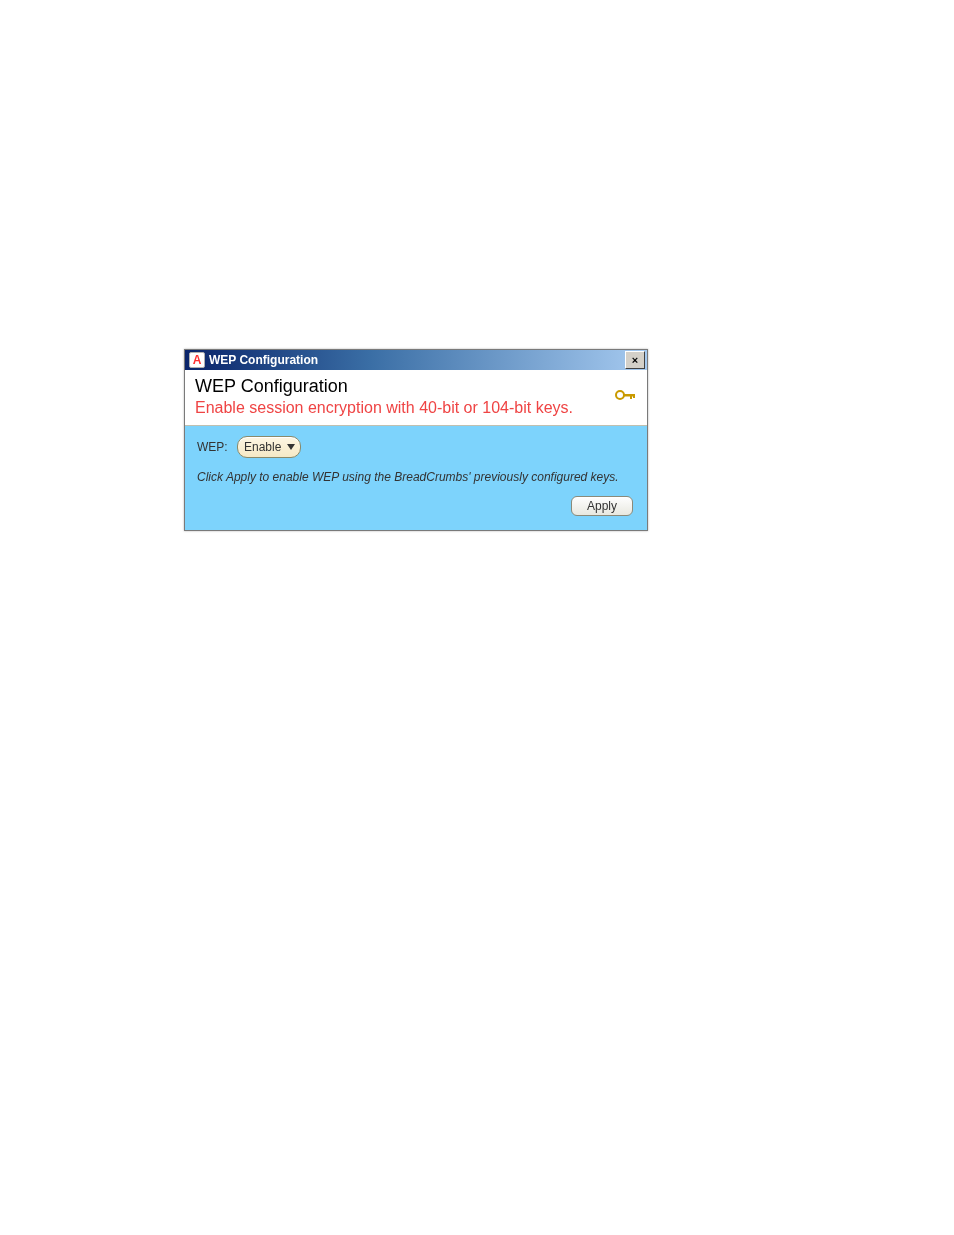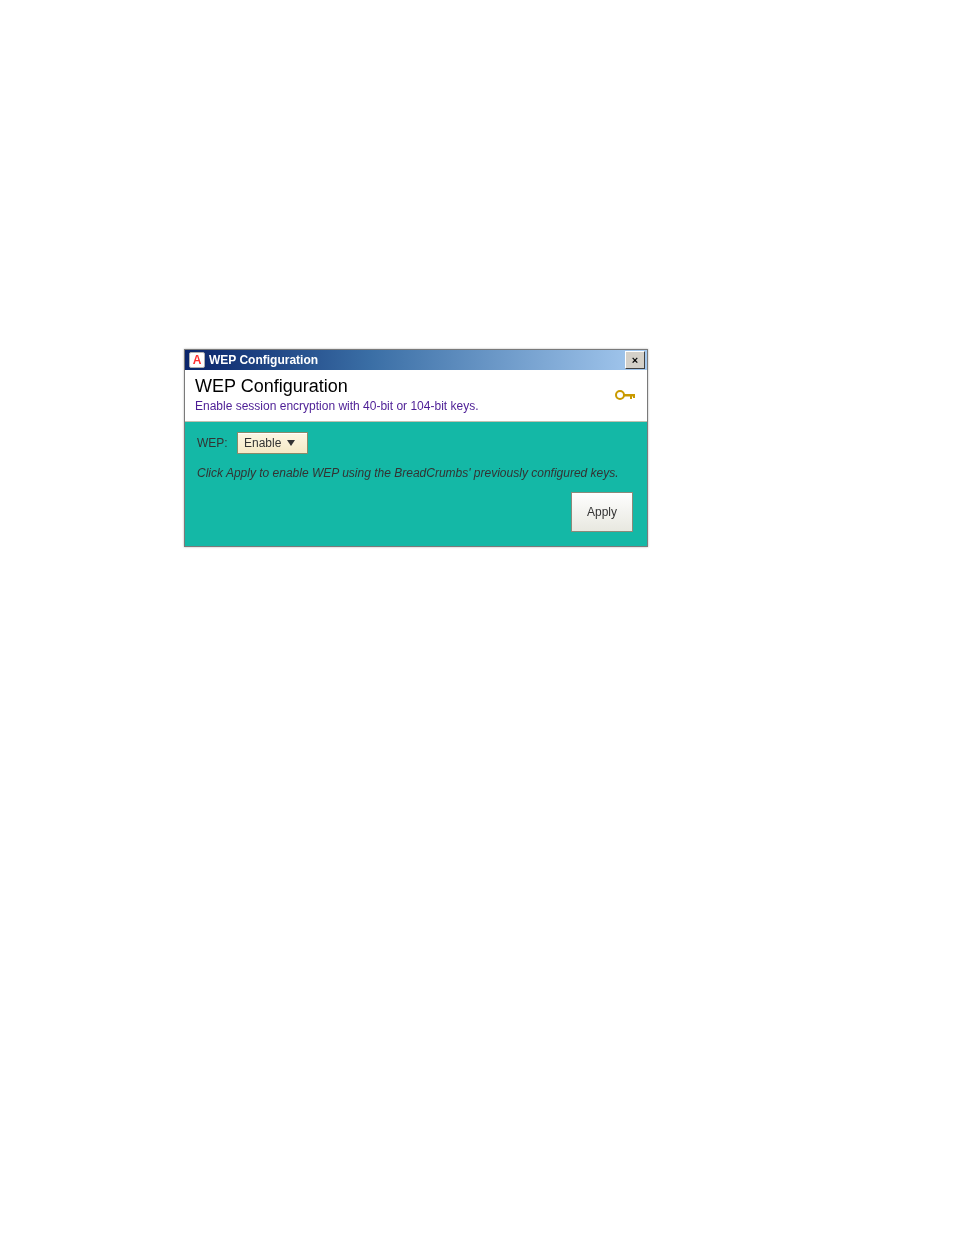--- a/index.html
+++ b/index.html
@@ -73,49 +73,49 @@
     position: relative;
   }
   .header-title {
     font-size: 18px;
     font-weight: normal;
     color: #000;
     margin: 0 0 2px 0;
     font-family: "Segoe UI", Tahoma, sans-serif;
   }
   .header-sub {
-    font-size: 12px;
-    color: #4c1d95;
+    font-size: 16px;
+    color: #ef4444;
   }
   .key-icon {
     position: absolute;
     right: 10px;
     top: 18px;
   }
   .body-panel {
     padding: 10px 12px 10px 12px;
-    background: #14b8a6;
+    background: #7dd3fc;
   }
   .row {
     display: flex;
     align-items: center;
     margin-bottom: 12px;
   }
   .row-label {
     width: 40px;
     font-size: 12px;
     color: #333;
   }
   .select-box {
     display: inline-flex;
     align-items: center;
     background: linear-gradient(#fdf6e3, #f5e9c6);
     border: 1px solid #8a8a6a;
-    border-radius: 0;
-    padding: 1px 12px 1px 6px;
+    border-radius: 10px;
+    padding: 1px 5px 1px 6px;
     font-size: 12px;
     cursor: pointer;
     gap: 6px;
     height: 18px;
     box-shadow: inset 0 1px 0 #ffffff;
   }
   .select-box .tri {
     display: inline-flex;
   }
   .text-input {
@@ -133,24 +133,24 @@
     font-style: italic;
   }
   .button-row {
     display: flex;
     justify-content: flex-end;
     padding-right: 2px;
     padding-bottom: 4px;
   }
   .apply-btn {
     min-width: 62px;
-    height: 40px;
+    height: 20px;
     background: linear-gradient(#fefefe, #e8e8e0);
     border: 1px solid #8a8a7a;
-    border-radius: 0;
+    border-radius: 6px;
     font-size: 12px;
     color: #333;
     cursor: pointer;
     box-shadow: inset 0 1px 0 #ffffff;
     display: inline-flex;
     align-items: center;
     justify-content: center;
   }
 </style>
 </head>

